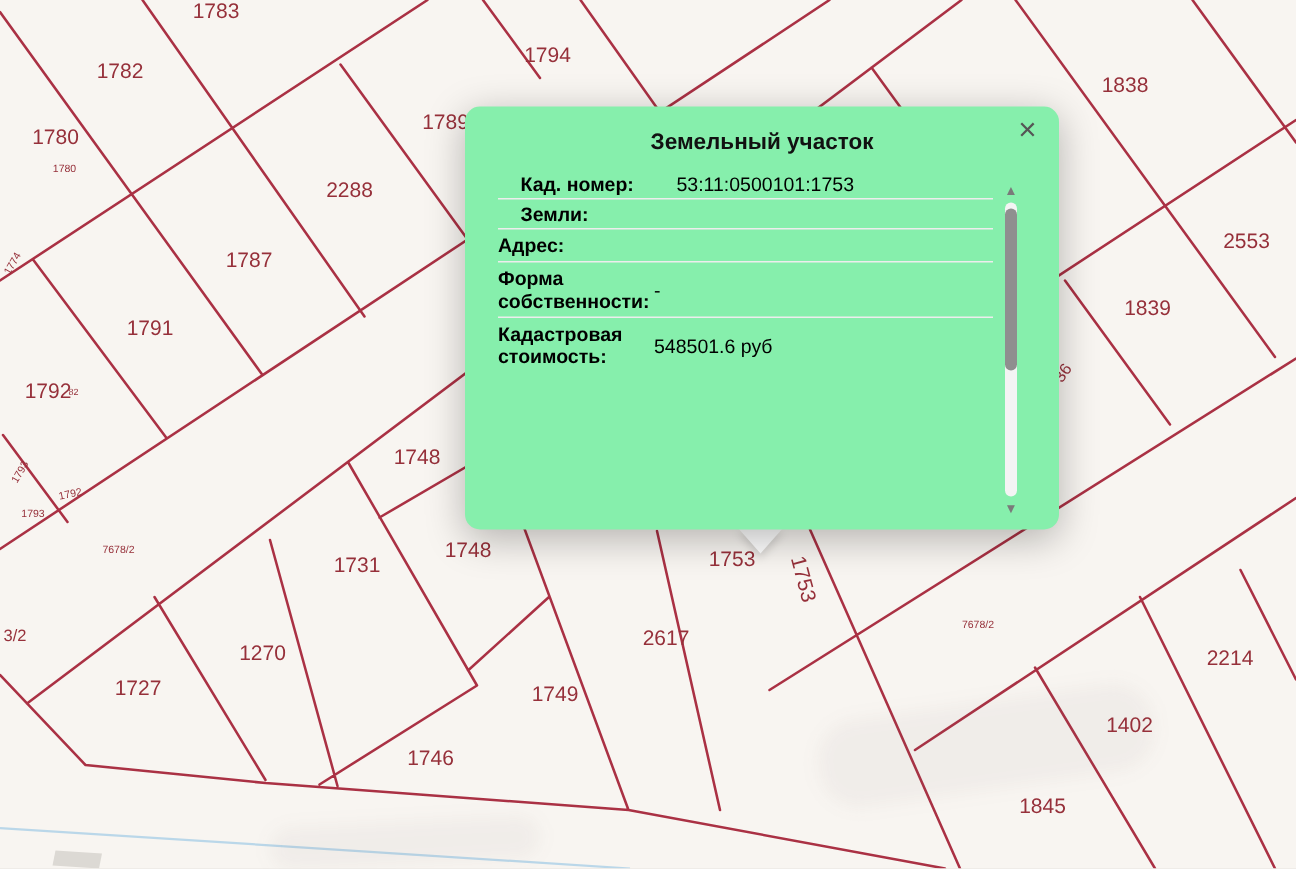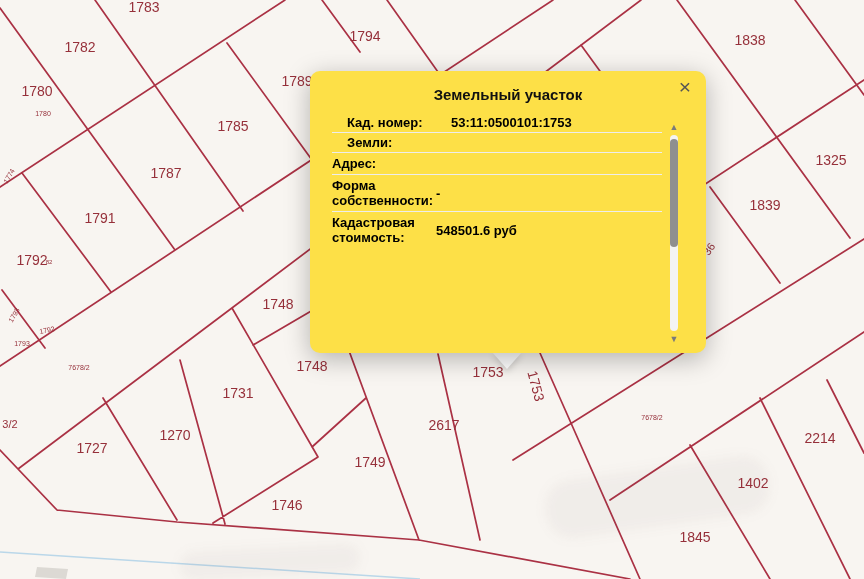--- a/index.html
+++ b/index.html
@@ -5,35 +5,35 @@
   html,body{margin:0;padding:0;background:#e9e6e1;font-family:"Liberation Sans",sans-serif;}
   .stage{position:relative;width:864px;height:579px;overflow:hidden;background:#f8f5f1;}
   .map-svg{position:absolute;left:0;top:0;}
   .lbl{position:absolute;color:#96303a;font-size:14px;font-weight:500;white-space:nowrap;
        transform:translate(-50%,-50%);user-select:none;}
   .lbl.sm{font-size:7px;font-weight:400;}
   .lbl.tiny{font-size:6px;font-weight:400;}
   .lbl.mid{font-size:11px;font-weight:400;}
   .wm{position:absolute;background:rgba(90,85,80,0.05);border-radius:26px;filter:blur(6px);}
   
-  .popup{position:absolute;left:310px;top:71px;width:396px;height:282px;background:#fde047;
+  .popup{position:absolute;left:310px;top:71px;width:396px;height:282px;background:#86efac;
          border-radius:10px;box-shadow:0 6px 26px rgba(0,0,0,0.28);overflow:hidden;}
   .popup-tail{position:absolute;left:492px;top:352px;width:0;height:0;
          border-left:15px solid transparent;border-right:15px solid transparent;
          border-top:17px solid #ffffff;filter:drop-shadow(0 3px 3px rgba(0,0,0,0.15));}
   .popup-title{margin-top:15px;text-align:center;font-size:15px;font-weight:bold;color:#111;}
   .popup-close{position:absolute;right:10px;top:5px;font-size:21px;color:#555;cursor:pointer;
          width:22px;height:22px;text-align:center;line-height:22px;}
   .rows{position:absolute;left:22px;top:42px;width:330px;bottom:0;overflow:hidden;font-size:13px;
          line-height:15px;color:#000;}
   .prow{display:flex;align-items:center;padding:2px 15px;border-bottom:1px solid #ededed;}
   .prow.tall{padding:3px 0;}
   .prow:last-child{border-bottom:none;}
   .plabel{width:102px;flex:0 0 102px;font-weight:bold;}
-  .pvalue{flex:1;padding-left:2px;font-weight:bold;}
+  .pvalue{flex:1;padding-left:2px;}
   .scrollbar{position:absolute;right:24px;top:50px;bottom:8px;width:16px;}
   .scroll-track{position:absolute;left:4px;top:14px;bottom:14px;width:8px;background:#f4f4f4;border-radius:4px;}
   .scroll-thumb{position:absolute;left:4px;top:18px;width:8px;height:108px;background:#8f8f8f;border-radius:4px;cursor:pointer;}
   .scroll-arrow{position:absolute;left:0;width:16px;height:12px;color:#7a7a7a;font-size:9px;
          text-align:center;line-height:12px;cursor:pointer;}
   .scroll-arrow.up{top:0;}
   .scroll-arrow.down{bottom:0;}
 </style>
 </head>
 <body>
@@ -54,36 +54,36 @@
   </svg>
 
   <div class="wm" style="left:545px;top:468px;width:225px;height:58px;transform:rotate(-8deg);"></div>
   <div class="wm" style="left:180px;top:548px;width:180px;height:28px;transform:rotate(-3deg);"></div>
 
   <div class="lbl" style="left:144px;top:7px">1783</div>
   <div class="lbl" style="left:80px;top:47px">1782</div>
   <div class="lbl" style="left:37px;top:91px">1780</div>
   <div class="lbl" style="left:365px;top:36px">1794</div>
   <div class="lbl" style="left:297px;top:81px">1789</div>
-  <div class="lbl" style="left:750px;top:40px">1838</div>
-  <div class="lbl" style="left:233px;top:126px">1785</div>
-  <div class="lbl" style="left:831px;top:160px">1325</div>
+  <div class="lbl" style="left:750px;top:56px">1838</div>
+  <div class="lbl" style="left:233px;top:126px">2288</div>
+  <div class="lbl" style="left:831px;top:160px">2553</div>
   <div class="lbl" style="left:166px;top:173px">1787</div>
   <div class="lbl" style="left:765px;top:205px">1839</div>
   <div class="lbl" style="left:100px;top:218px">1791</div>
   <div class="lbl" style="left:32px;top:260px">1792</div>
   <div class="lbl" style="left:278px;top:304px">1748</div>
   <div class="lbl" style="left:312px;top:366px">1748</div>
   <div class="lbl" style="left:488px;top:372px">1753</div>
   <div class="lbl" style="left:536px;top:386px;transform:translate(-50%,-50%) rotate(75deg)">1753</div>
-  <div class="lbl" style="left:238px;top:393px">1731</div>
+  <div class="lbl" style="left:238px;top:376px">1731</div>
   <div class="lbl" style="left:444px;top:425px">2617</div>
   <div class="lbl" style="left:175px;top:435px">1270</div>
   <div class="lbl" style="left:370px;top:462px">1749</div>
-  <div class="lbl" style="left:92px;top:448px">1727</div>
+  <div class="lbl" style="left:92px;top:458px">1727</div>
   <div class="lbl" style="left:287px;top:505px">1746</div>
   <div class="lbl" style="left:820px;top:438px">2214</div>
   <div class="lbl" style="left:753px;top:483px">1402</div>
   <div class="lbl" style="left:695px;top:537px">1845</div>
   <div class="lbl mid" style="left:709px;top:249px;transform:translate(-50%,-50%) rotate(-55deg)">36</div>
   <div class="lbl sm" style="left:43px;top:113px">1780</div>
   <div class="lbl tiny" style="left:49px;top:262px">82</div>
   <div class="lbl sm" style="left:9px;top:176px;transform:translate(-50%,-50%) rotate(-60deg)">1774</div>
   <div class="lbl sm" style="left:14px;top:315px;transform:translate(-50%,-50%) rotate(-60deg)">1793</div>
   <div class="lbl sm" style="left:47px;top:330px;transform:translate(-50%,-50%) rotate(-12deg)">1792</div>

